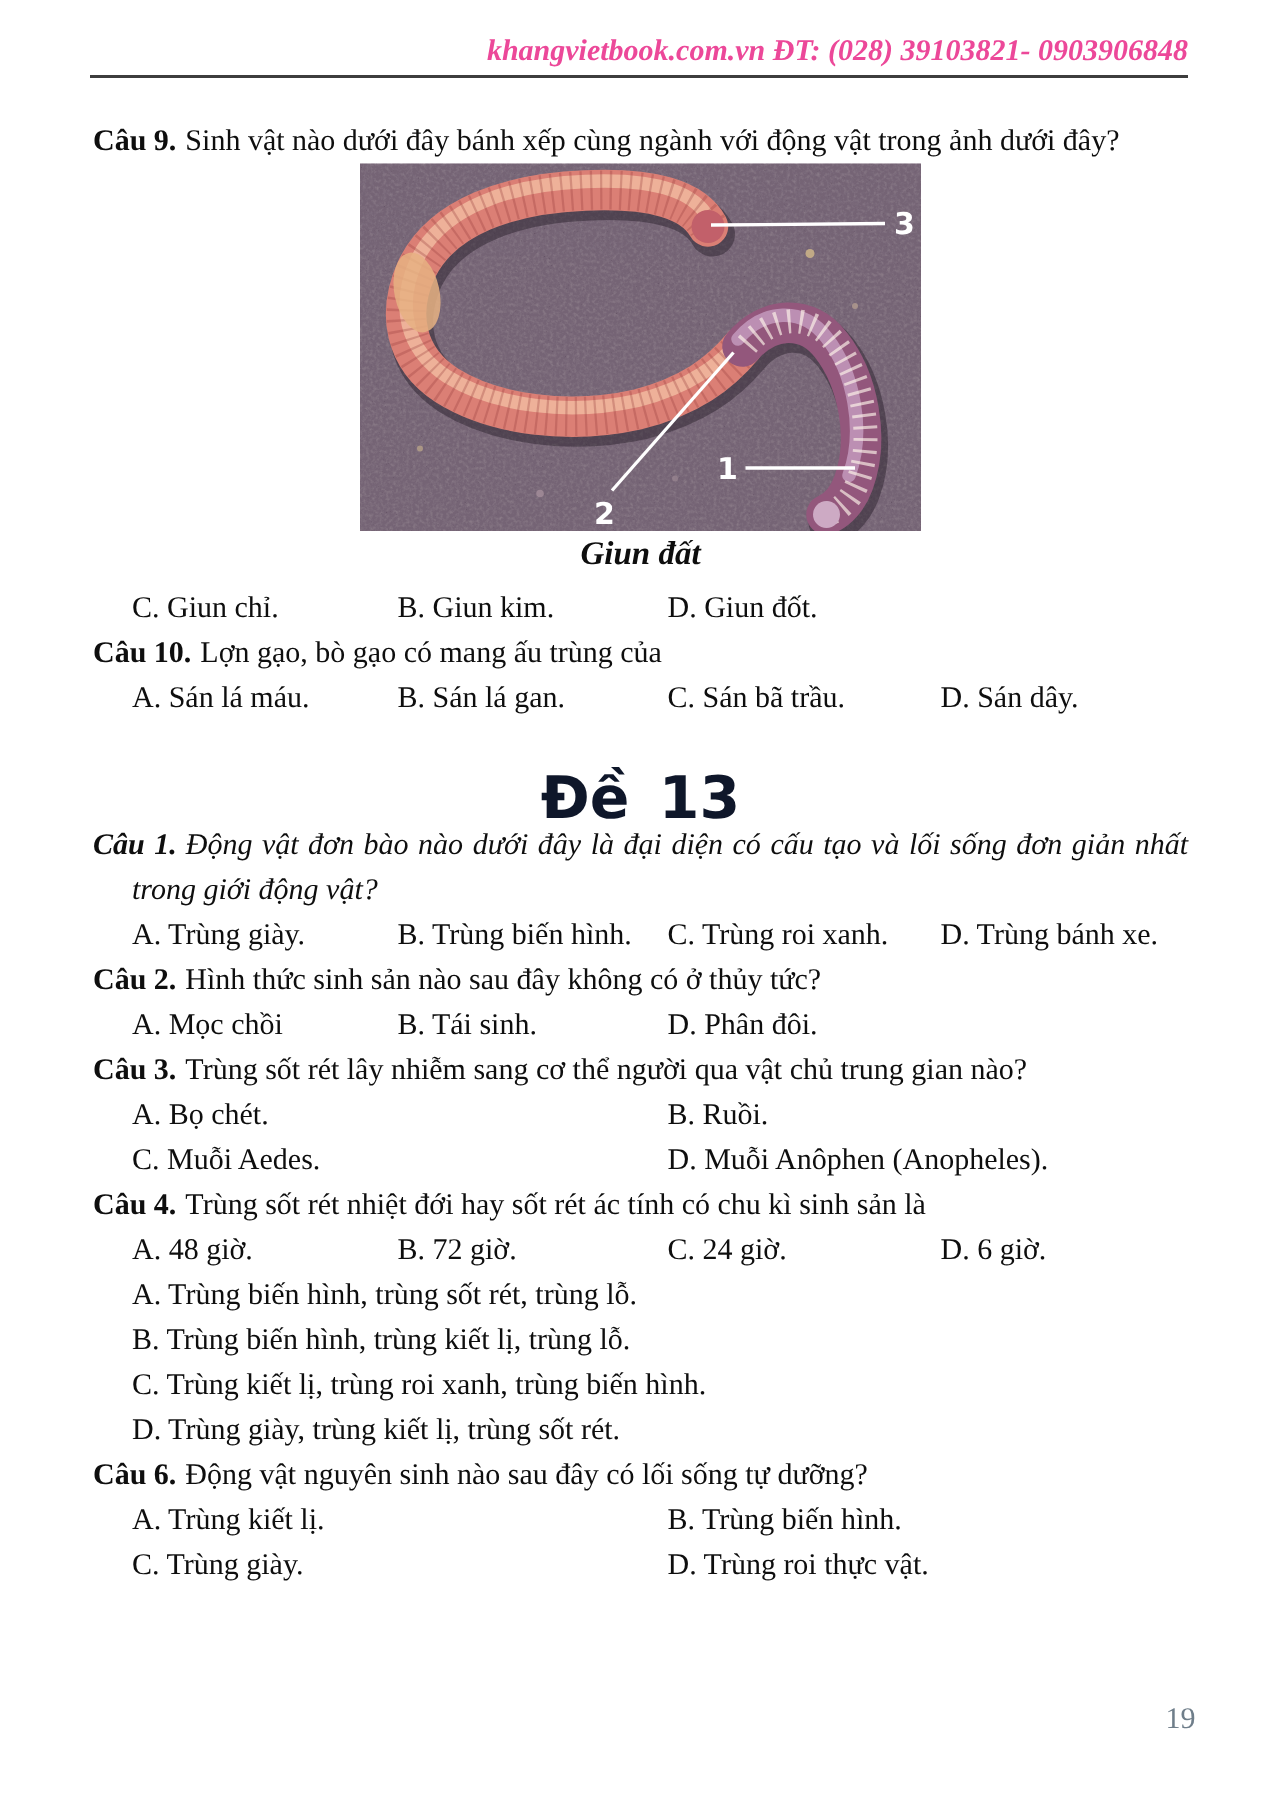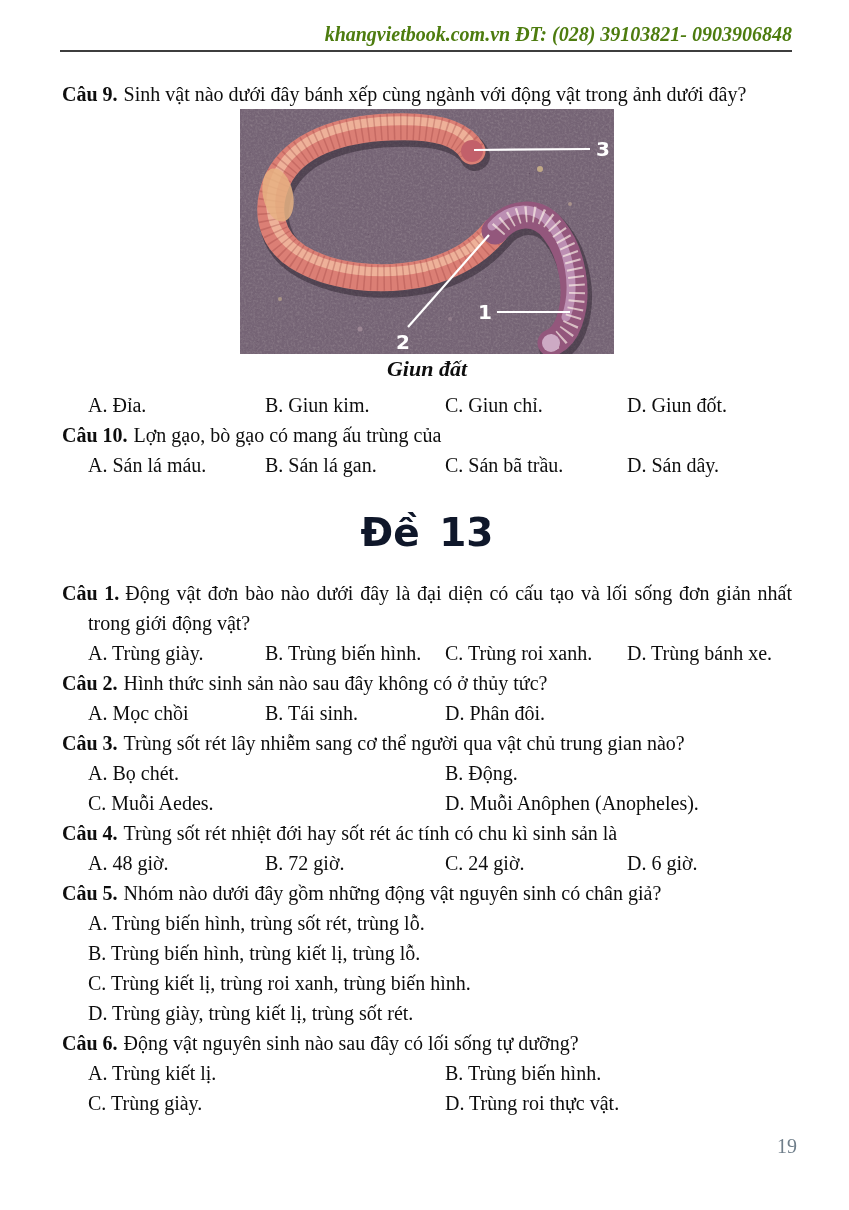--- a/index.html
+++ b/index.html
@@ -2,28 +2,28 @@
 <html lang="vi"><head>
 <meta charset="utf-8">
 <style>
   html,body{margin:0;padding:0;background:#ffffff;}
   .page{
     position:relative;width:849px;height:1210px;background:#ffffff;
     font-family:"Liberation Serif","DejaVu Serif",serif;color:#0e0e0e;overflow:hidden;
   }
   .header{
     position:absolute;top:22px;left:0;right:57px;text-align:right;
-    font-style:italic;font-weight:bold;font-size:20px;color:#4d7c0f;line-height:24px;
+    font-style:italic;font-weight:bold;font-size:20px;color:#ec4899;line-height:24px;
   }
   .rule{position:absolute;top:50px;left:60px;width:732px;height:0;border-top:2px solid #3d3d3d;}
   .content{position:absolute;top:52px;left:62px;width:730px;}
   .q{margin:0;line-height:30px;font-size:20px;text-align:justify;padding-left:26px;text-indent:-26px;}
   .qnum{font-weight:bold;margin-right:6px;}
   .q9{margin-top:27px;}
-  .q1{margin-top:30px;}
+  .q1{font-style:italic;}
   .fig{width:374px;margin:0 auto;}
   .fig svg{display:block;}
   .caption{text-align:center;font-style:italic;font-weight:bold;font-size:22px;line-height:30px;margin:0;}
   .opts4{display:grid;grid-template-columns:177px 180px 182px auto;padding-left:26px;line-height:30px;font-size:20px;}
   .opts2{display:grid;grid-template-columns:357px auto;padding-left:26px;line-height:30px;font-size:20px;}
   .optline{padding-left:26px;line-height:30px;font-size:20px;font-family:Liberation Serif, serif;}
   .opts-q9{margin-top:6px;}
   .sec-title{
     margin:38px 0 0;text-align:center;font-family:"DejaVu Sans","Liberation Sans",sans-serif;
     font-weight:bold;font-size:39px;line-height:30px;word-spacing:6px;color:#0f172a;
@@ -94,23 +94,22 @@
         <g fill="#ffffff" font-family="DejaVu Sans, Liberation Sans, sans-serif" font-weight="bold" font-size="20">
           <text x="356" y="47">3</text>
           <text x="156" y="240">2</text>
           <text x="238" y="210">1</text>
         </g>
       </svg>
       <figcaption class="caption">Giun đất</figcaption>
     </figure>
 
     <div class="opts4 opts-q9">
-      <span>A. Đỉa.</span>
+      <span>C. Giun chỉ.</span>
       <span>B. Giun kim.</span>
-      <span>C. Giun chỉ.</span>
       <span>D. Giun đốt.</span>
     </div>
 
     <p class="q"><b class="qnum">Câu 10.</b><span>Lợn gạo, bò gạo có mang ấu trùng của</span></p>
     <div class="opts4">
       <span>A. Sán lá máu.</span>
       <span>B. Sán lá gan.</span>
       <span>C. Sán bã trầu.</span>
       <span>D. Sán dây.</span>
     </div>
@@ -128,36 +127,35 @@
     <p class="q"><b class="qnum">Câu 2.</b><span>Hình thức sinh sản nào sau đây không có ở thủy tức?</span></p>
     <div class="opts4">
       <span>A. Mọc chồi</span>
       <span>B. Tái sinh.</span>
       <span>D. Phân đôi.</span>
     </div>
 
     <p class="q"><b class="qnum">Câu 3.</b><span>Trùng sốt rét lây nhiễm sang cơ thể người qua vật chủ trung gian nào?</span></p>
     <div class="opts2">
       <span>A. Bọ chét.</span>
-      <span>B. Động.</span>
+      <span>B. Ruồi.</span>
     </div>
     <div class="opts2">
       <span>C. Muỗi Aedes.</span>
       <span>D. Muỗi Anôphen (Anopheles).</span>
     </div>
 
     <p class="q"><b class="qnum">Câu 4.</b><span>Trùng sốt rét nhiệt đới hay sốt rét ác tính có chu kì sinh sản là</span></p>
     <div class="opts4">
       <span>A. 48 giờ.</span>
       <span>B. 72 giờ.</span>
       <span>C. 24 giờ.</span>
       <span>D. 6 giờ.</span>
     </div>
 
-    <p class="q"><b class="qnum">Câu 5.</b><span>Nhóm nào dưới đây gồm những động vật nguyên sinh có chân giả?</span></p>
     <div class="optline"><span>A. Trùng biến hình, trùng sốt rét, trùng lỗ.</span></div>
     <div class="optline"><span>B. Trùng biến hình, trùng kiết lị, trùng lỗ.</span></div>
     <div class="optline"><span>C. Trùng kiết lị, trùng roi xanh, trùng biến hình.</span></div>
     <div class="optline"><span>D. Trùng giày, trùng kiết lị, trùng sốt rét.</span></div>
 
     <p class="q"><b class="qnum">Câu 6.</b><span>Động vật nguyên sinh nào sau đây có lối sống tự dưỡng?</span></p>
     <div class="opts2">
       <span>A. Trùng kiết lị.</span>
       <span>B. Trùng biến hình.</span>
     </div>

